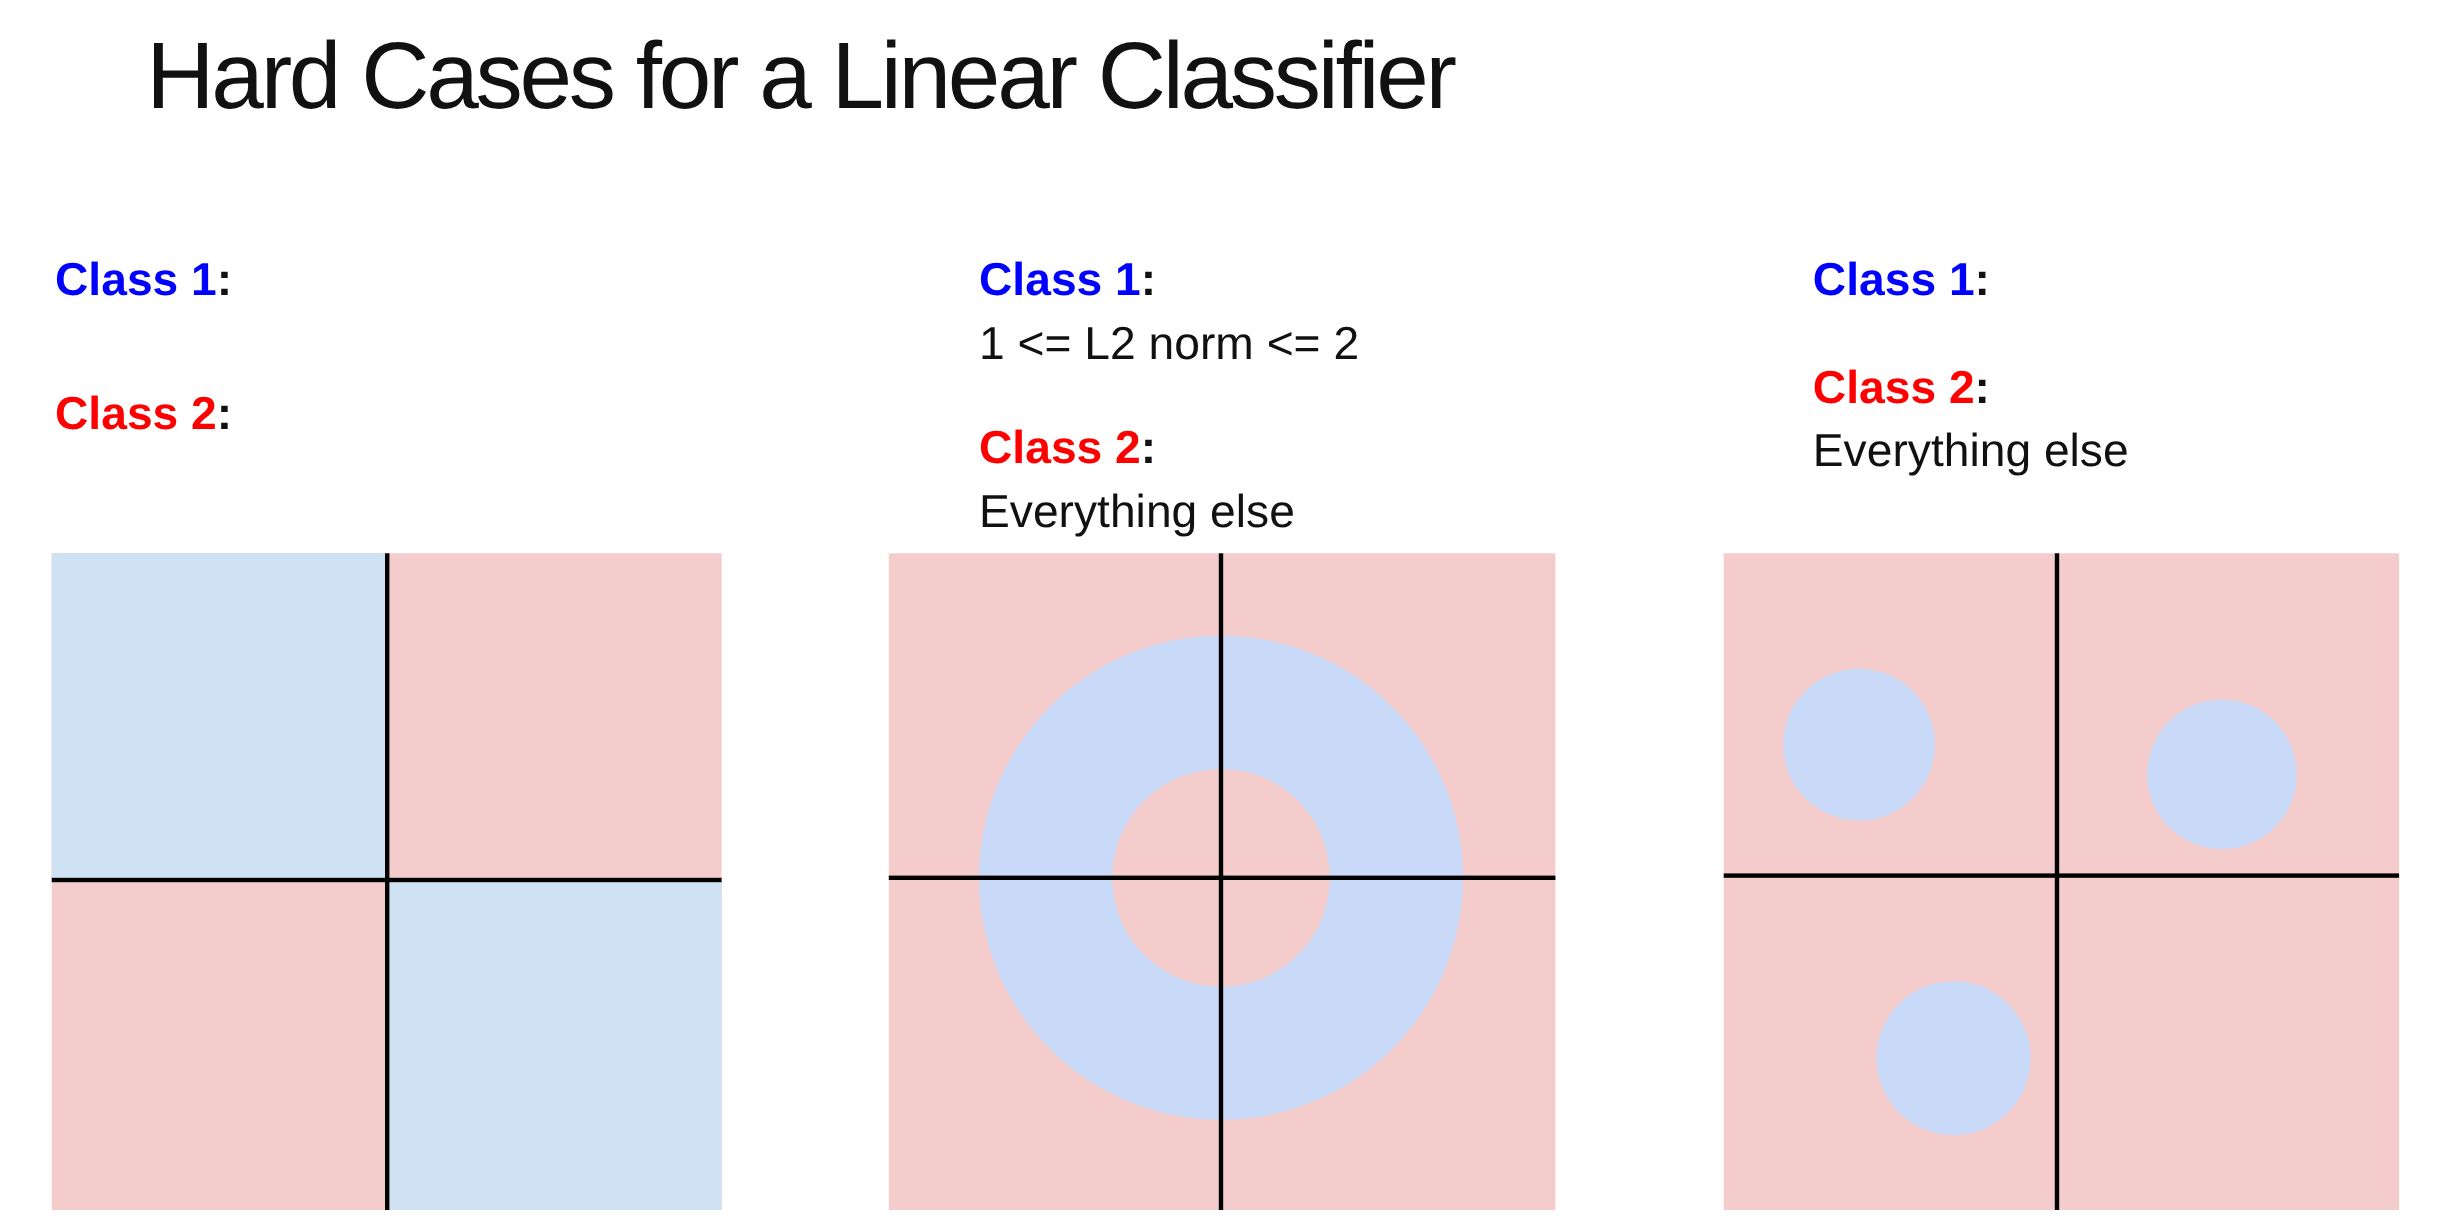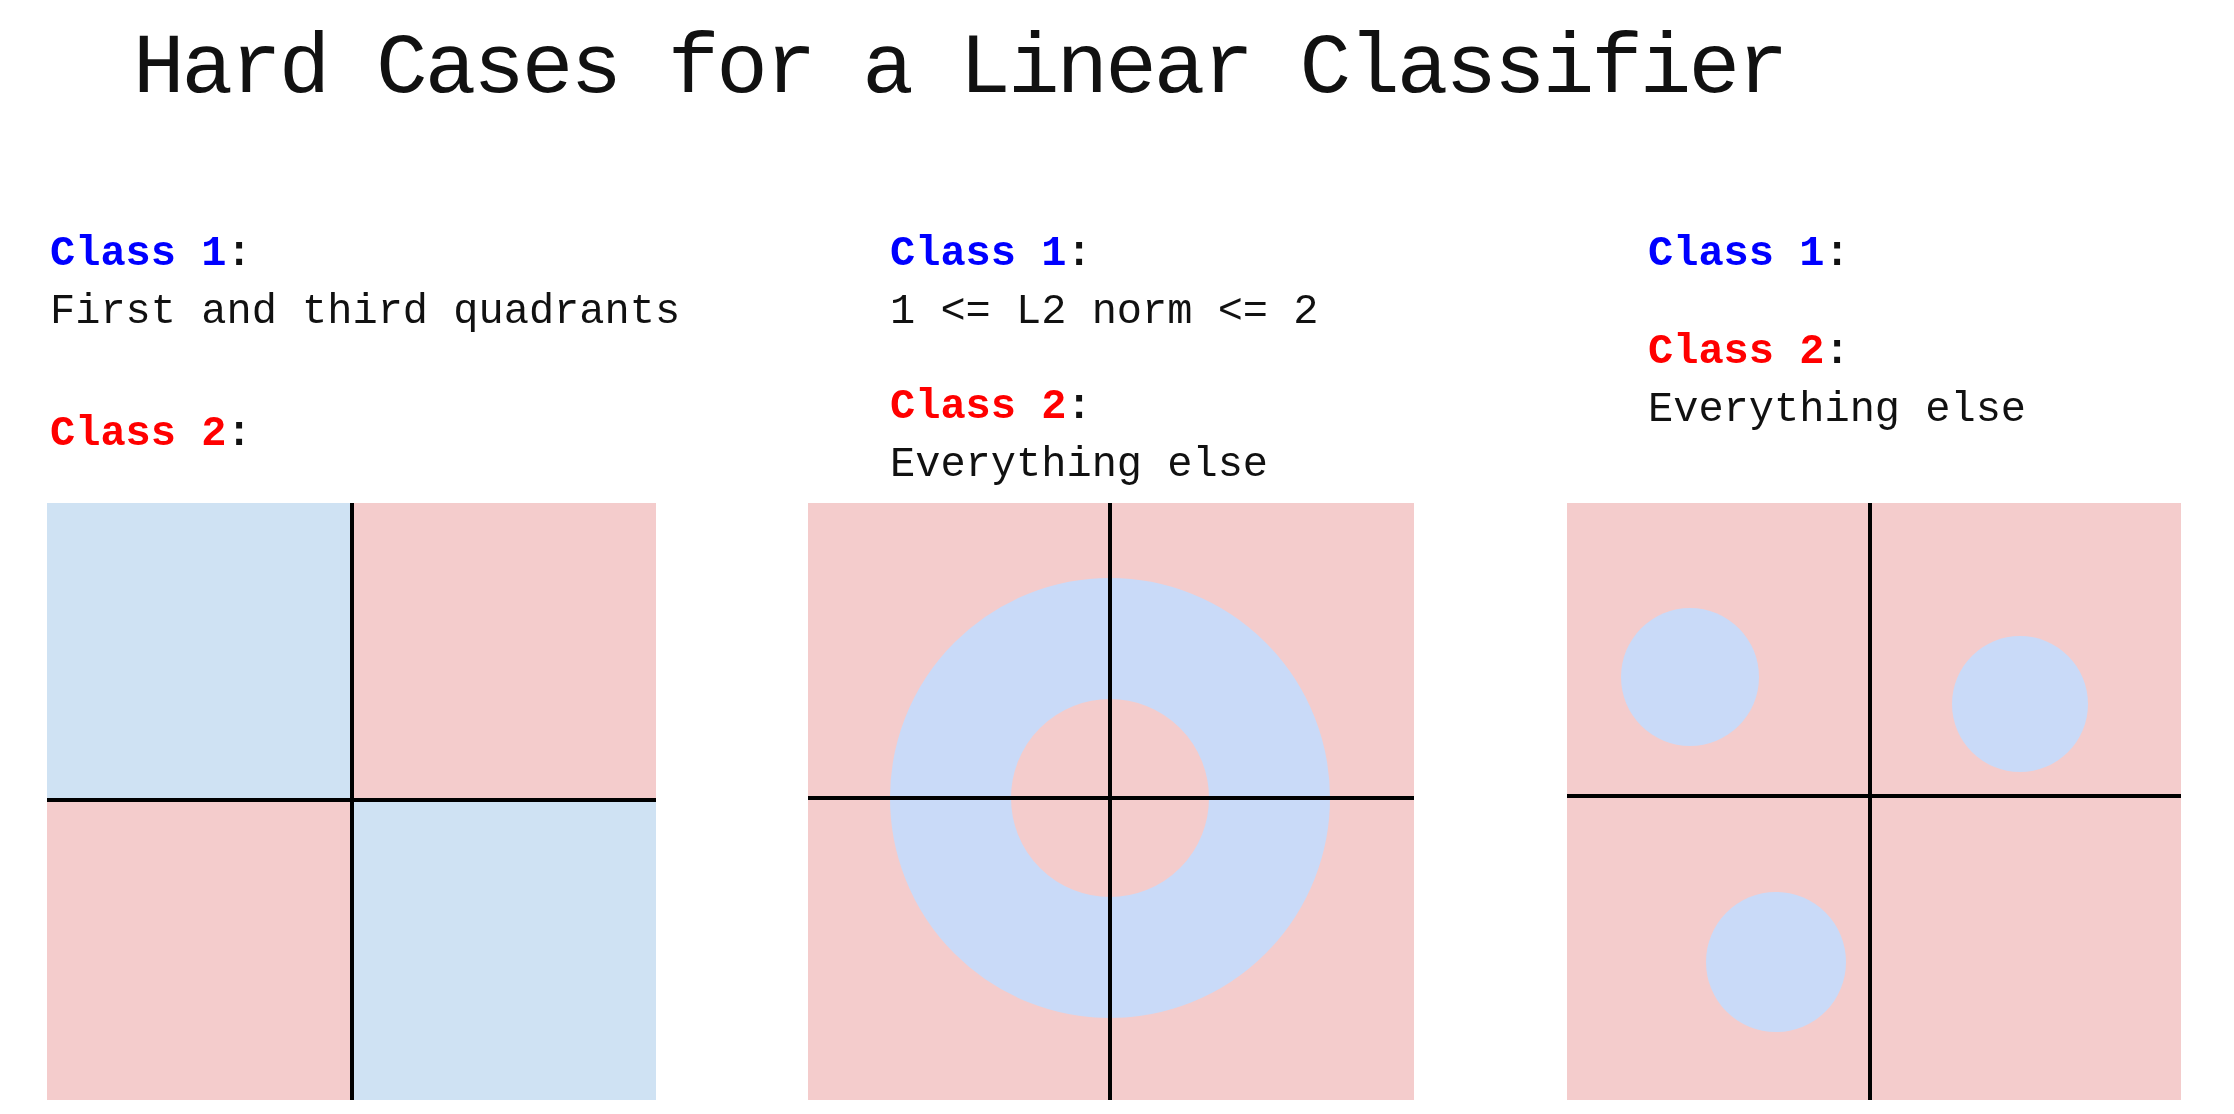--- a/index.html
+++ b/index.html
@@ -5,21 +5,21 @@
   html, body {
     margin: 0;
     padding: 0;
     background: #ffffff;
   }
   .slide {
     position: relative;
     width: 2234px;
     height: 1114px;
     background: #ffffff;
-    font-family: Liberation Mono, monospace;
+    font-family: Liberation Sans, sans-serif;
     overflow: hidden;
   }
 
   
   .title {
     position: absolute;
     left: 133px;
     top: 20px;
     font-size: 86px;
     font-weight: 300;
@@ -114,21 +114,20 @@
 </head>
 <body>
 
 <div class="slide">
 
   <div class="title">Hard Cases for a Linear Classifier</div>
 
   <div class="panel-text pt-1">
     <p class="class-group group-1">
       <span class="class-line"><span class="class1-label">Class 1</span><span class="colon">:</span></span><br>
-      <span class="class-desc">First and third quadrants</span>
     </p>
     <p class="class-group group-2">
       <span class="class-line"><span class="class2-label">Class 2</span><span class="colon">:</span></span><br>
     </p>
   </div>
 
   <div class="panel-text pt-2">
     <p class="class-group group-1">
       <span class="class-line"><span class="class1-label">Class 1</span><span class="colon">:</span></span><br>
       <span class="class-desc">1 &lt;= L2 norm &lt;= 2</span>

